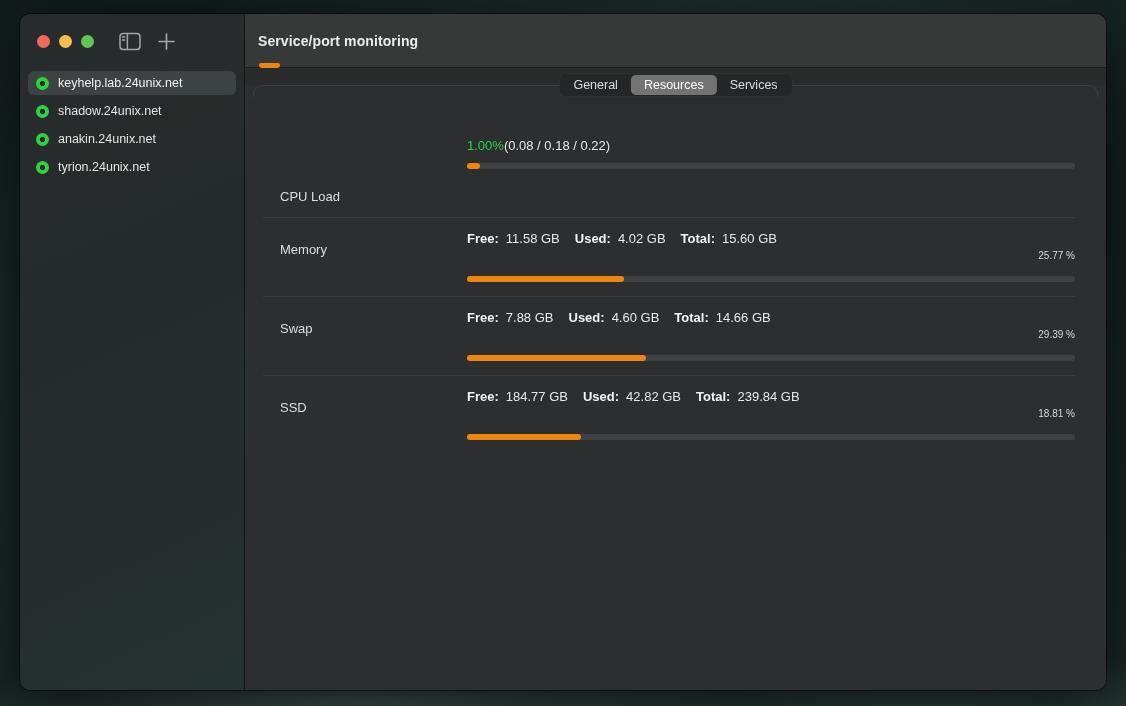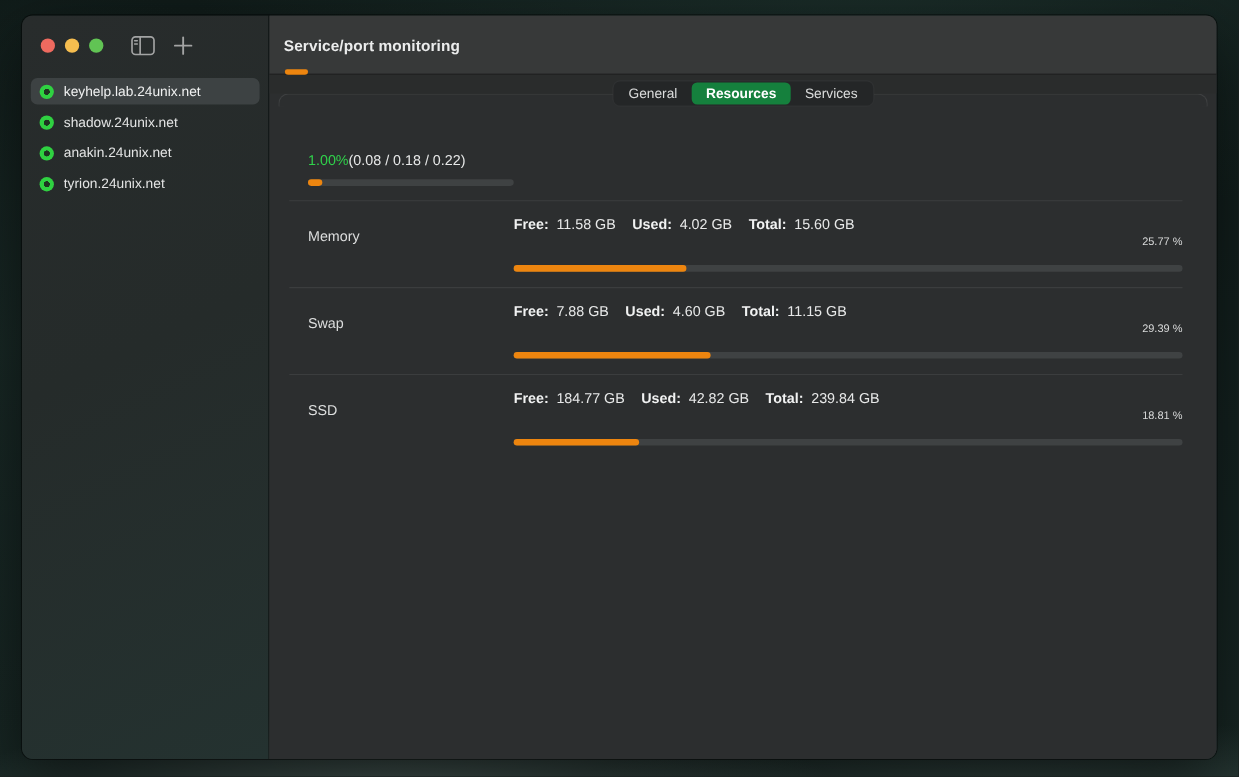--- a/index.html
+++ b/index.html
@@ -51,21 +51,21 @@
   .body{ flex:1; position:relative; background:#2c2e2f; }
   .body::before{ content:''; position:absolute; top:0; left:0; right:0; height:17px; background:#2a2c2c; }
   .form-top-line{ position:absolute; top:17px; left:8px; right:8px; height:12px;
                   border:1px solid rgba(255,255,255,.085); border-bottom:none;
                   border-radius:9px 9px 0 0; pointer-events:none; }
   .segmented{ position:absolute; top:5px; left:50%; transform:translateX(-50%);
               display:flex; align-items:center; background:#242627;
               border:1px solid rgba(255,255,255,.05); border-radius:7px; padding:1px; z-index:2; }
   .seg{ height:20px; padding:0 13px; font-size:12.5px; color:#dcdddd; background:transparent;
         border:none; border-radius:5px; cursor:pointer; font-family:inherit; }
-  .seg.selected{ background:#15803d; color:#ffffff;font-weight:bold; }
+  .seg.selected{ background:#737373; color:#ffffff; }
   
   .rows{ position:absolute; top:17px; left:0; right:0; padding:0 31px 0 18px; }
   .row{ display:grid; grid-template-columns:187px 1fr; padding-left:17px; }
   .row + .row{ border-top:1px solid rgba(255,255,255,.075); }
   .row-label{ font-size:13px; color:#dddede; padding-top:inherit; }
   .row.cpu{ padding-top:52px; padding-bottom:13px; }
   .row.std{ padding-top:12px; padding-bottom:14px; }
   .value-line{ display:flex; align-items:baseline; font-size:13px; color:#e7e8e8; height:17px; line-height:17px; }
   .fld{ font-weight:700; color:#f1f2f2; }
   .fld + .val{ margin-left:7px; }
@@ -143,20 +143,21 @@
 
         <div class="segmented">
           <button class="seg">General</button>
           <button class="seg selected">Resources</button>
           <button class="seg">Services</button>
         </div>
 
         <div class="rows">
 
           <section class="row cpu">
+            <div class="row-label">CPU Load</div>
             <div>
               <div class="value-line">
                 <span class="green">1.00%</span>
                 <span class="detail">(0.08 / 0.18 / 0.22)</span>
               </div>
               <div class="bar">
                 <span class="fill" style="width: 1%;"></span>
               </div>
             </div>
           </section>
@@ -192,21 +193,21 @@
                 <span class="group">
                     <span class="fld">Free:</span>
                     <span class="val">7.88 GB</span>
                   </span>
                 <span class="group">
                     <span class="fld">Used:</span>
                     <span class="val">4.60 GB</span>
                   </span>
                 <span class="group">
                     <span class="fld">Total:</span>
-                    <span class="val">11.15 GB</span>
+                    <span class="val">14.66 GB</span>
                   </span>
               </div>
               <div class="pct-line">29.39 %</div>
               <div class="bar">
                 <span class="fill" style="width: 29.39%;"></span>
               </div>
             </div>
           </section>
 
           <section class="row std">

